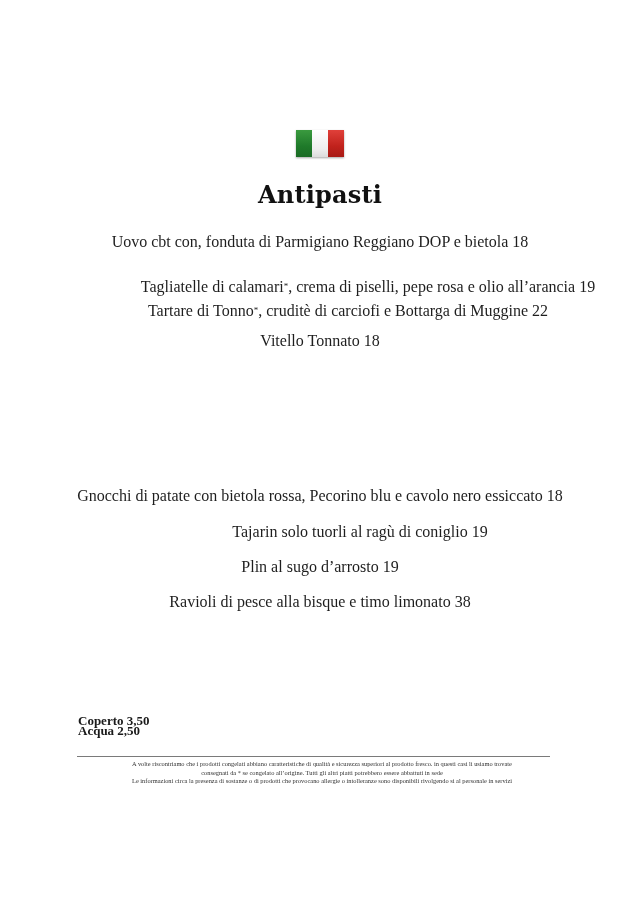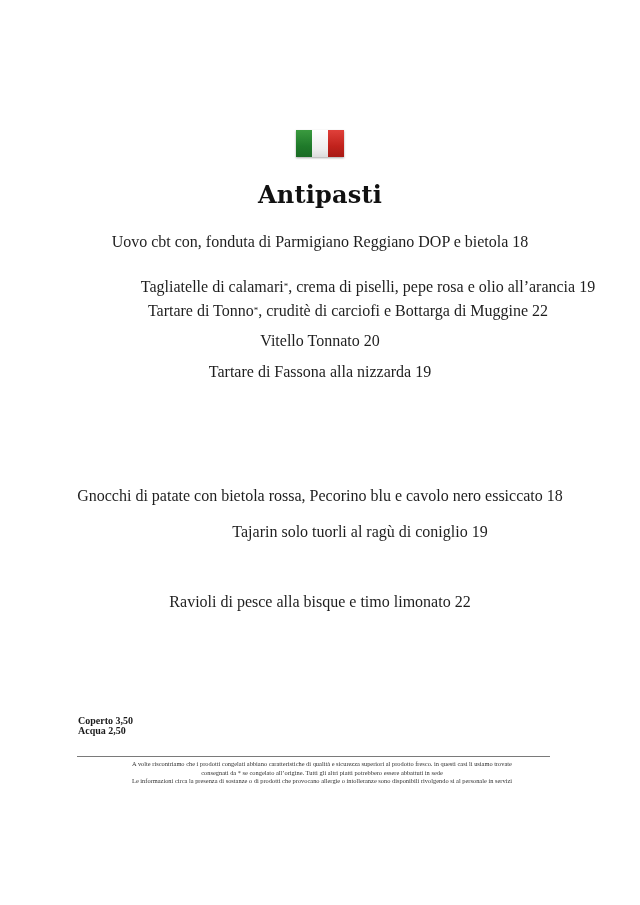--- a/index.html
+++ b/index.html
@@ -58,21 +58,21 @@
     .item .star {
       font-size: 9px;
       vertical-align: 3px;
     }
     .extras {
       position: absolute;
       left: 78px;
       top: 716px;
       font-family: "Liberation Serif", "DejaVu Serif", serif;
       font-weight: bold;
-      font-size: 10px;
+      font-size: 13px;
       line-height: 10px;
       color: #1a1a1a;
     }
     .divider {
       position: absolute;
       left: 77px;
       top: 756px;
       width: 473px;
       height: 1px;
       background: #7a7a7a;
@@ -106,31 +106,31 @@
   <div class="item" style="top:233px;">Uovo cbt con, fonduta di Parmigiano Reggiano DOP e bietola 18</div>
 
   <div class="item" style="top:278px;padding-left:48px;">
     <span>Tagliatelle di calamari</span><span class="star">*</span><span>, crema di piselli, pepe rosa e olio all’arancia 19</span>
   </div>
 
   <div class="item" style="top:302px;margin-left:28px;">
     <span>Tartare di Tonno</span><span class="star">*</span><span>, cruditè di carciofi e Bottarga di Muggine 22</span>
   </div>
 
-  <div class="item" style="top:332px;">Vitello Tonnato 20</div>
+  <div class="item" style="top:332px;">Vitello Tonnato 18</div>
 
-  <div class="item" style="top:363px;">Tartare di Fassona alla nizzarda 19</div>
 
 
   <div class="item" style="top:487px;text-align:center;">Gnocchi di patate con bietola rossa, Pecorino blu e cavolo nero essiccato 18</div>
 
   <div class="item" style="top:523px;margin-left:40px;">Tajarin solo tuorli al ragù di coniglio 19</div>
 
+  <div class="item" style="top:558px;">Plin al sugo d’arrosto 19</div>
 
-  <div class="item" style="top:593px;">Ravioli di pesce alla bisque e timo limonato 22</div>
+  <div class="item" style="top:593px;">Ravioli di pesce alla bisque e timo limonato 38</div>
 
 
   <div class="extras">
     <div>Coperto 3,50</div>
     <div>Acqua 2,50</div>
   </div>
 
   <div class="divider"></div>
 
   <div class="footnote">

